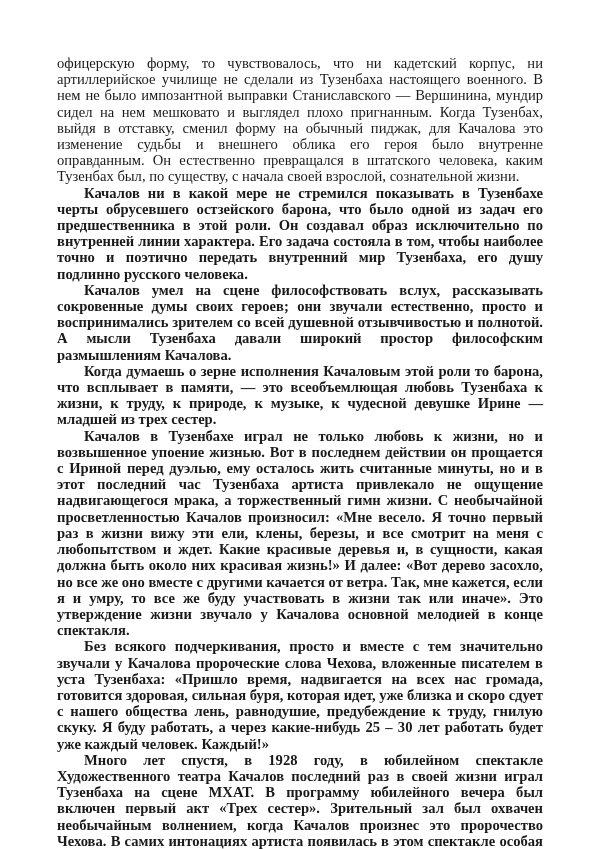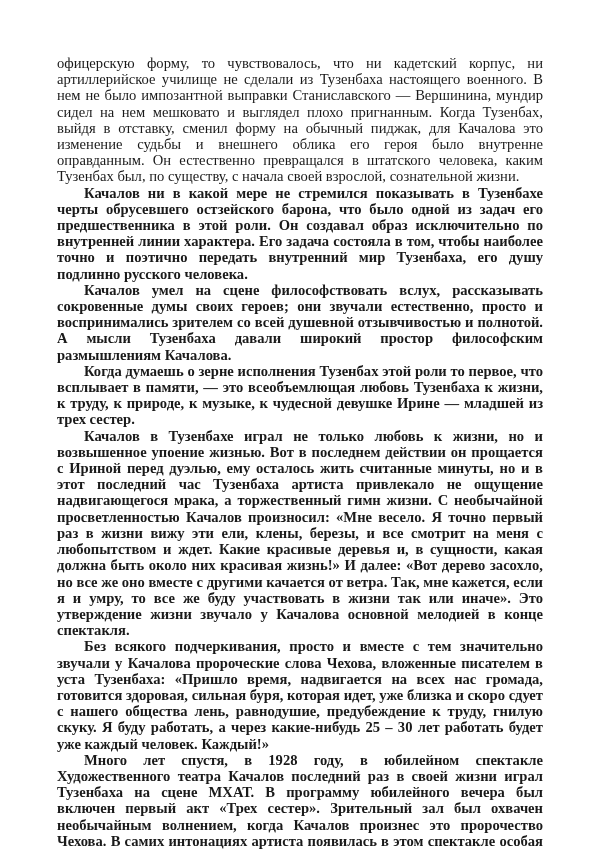--- a/index.html
+++ b/index.html
@@ -18,17 +18,17 @@
   .page p { margin: 0; }
   .page p.indent { text-indent: 27px; font-weight: bold; }
 </style>
 </head>
 <body>
 
 <div class="page">
   <p>офицерскую форму, то чувствовалось, что ни кадетский корпус, ни артиллерийское училище не сделали из Тузенбаха настоящего военного. В нем не было импозантной выправки Станиславского — Вершинина, мундир сидел на нем мешковато и выглядел плохо пригнанным. Когда Тузенбах, выйдя в отставку, сменил форму на обычный пиджак, для Качалова это изменение судьбы и внешнего облика его героя было внутренне оправданным. Он естественно превращался в штатского человека, каким Тузенбах был, по существу, с начала своей взрослой, сознательной жизни.</p>
   <p class="indent">Качалов ни в какой мере не стремился показывать в Тузенбахе черты обрусевшего остзейского барона, что было одной из задач его предшественника в этой роли. Он создавал образ исключительно по внутренней линии характера. Его задача состояла в том, чтобы наиболее точно и поэтично передать внутренний мир Тузенбаха, его душу подлинно русского человека.</p>
   <p class="indent">Качалов умел на сцене философствовать вслух, рассказывать сокровенные думы своих героев; они звучали естественно, просто и воспринимались зрителем со всей душевной отзывчивостью и полнотой. А мысли Тузенбаха давали широкий простор философским размышлениям Качалова.</p>
-  <p class="indent">Когда думаешь о зерне исполнения Тузенбах этой роли то первое, что всплывает в памяти, — это всеобъемлющая любовь Тузенбаха к жизни, к труду, к природе, к музыке, к чудесной девушке Ирине — младшей из трех сестер.</p>
+  <p class="indent">Когда думаешь о зерне исполнения Качаловым этой роли то барона, что всплывает в памяти, — это всеобъемлющая любовь Тузенбаха к жизни, к труду, к природе, к музыке, к чудесной девушке Ирине — младшей из трех сестер.</p>
   <p class="indent">Качалов в Тузенбахе играл не только любовь к жизни, но и возвышенное упоение жизнью. Вот в последнем действии он прощается с Ириной перед дуэлью, ему осталось жить считанные минуты, но и в этот последний час Тузенбаха артиста привлекало не ощущение надвигающегося мрака, а торжественный гимн жизни. С необычайной просветленностью Качалов произносил: «Мне весело. Я точно первый раз в жизни вижу эти ели, клены, березы, и все смотрит на меня с любопытством и ждет. Какие красивые деревья и, в сущности, какая должна быть около них красивая жизнь!» И далее: «Вот дерево засохло, но все же оно вместе с другими качается от ветра. Так, мне кажется, если я и умру, то все же буду участвовать в жизни так или иначе». Это утверждение жизни звучало у Качалова основной мелодией в конце спектакля.</p>
   <p class="indent">Без всякого подчеркивания, просто и вместе с тем значительно звучали у Качалова пророческие слова Чехова, вложенные писателем в уста Тузенбаха: «Пришло время, надвигается на всех нас громада, готовится здоровая, сильная буря, которая идет, уже близка и скоро сдует с нашего общества лень, равнодушие, предубеждение к труду, гнилую скуку. Я буду работать, а через какие-нибудь 25 – 30 лет работать будет уже каждый человек. Каждый!»</p>
   <p class="indent">Много лет спустя, в 1928 году, в юбилейном спектакле Художественного театра Качалов последний раз в своей жизни играл Тузенбаха на сцене МХАТ. В программу юбилейного вечера был включен первый акт «Трех сестер». Зрительный зал был охвачен необычайным волнением, когда Качалов произнес это пророчество Чехова. В самих интонациях артиста появилась в этом спектакле особая четкость и твердость. Он передавал не только предчувствия Тузенбаха, но и новые чувства человека, дожившего до великой эпохи, когда полностью осуществились самые смелые и светлые мечты чеховских героев.</p>
 </div>
 
 </body></html>

